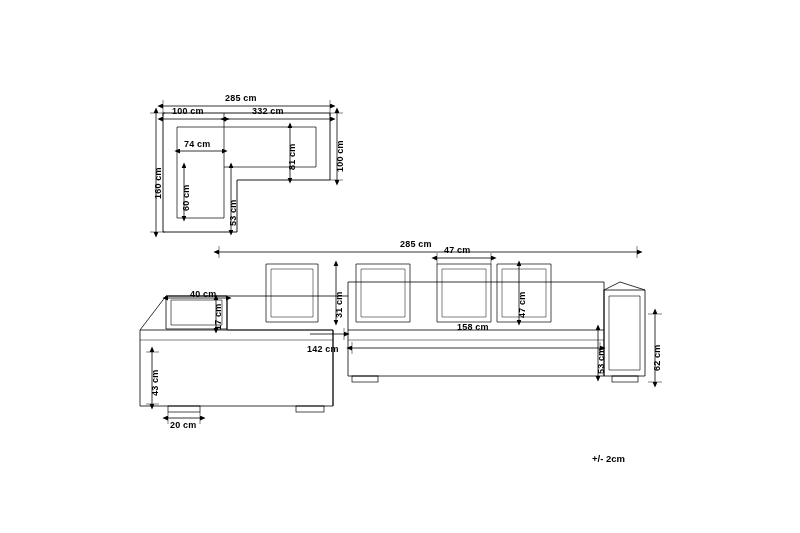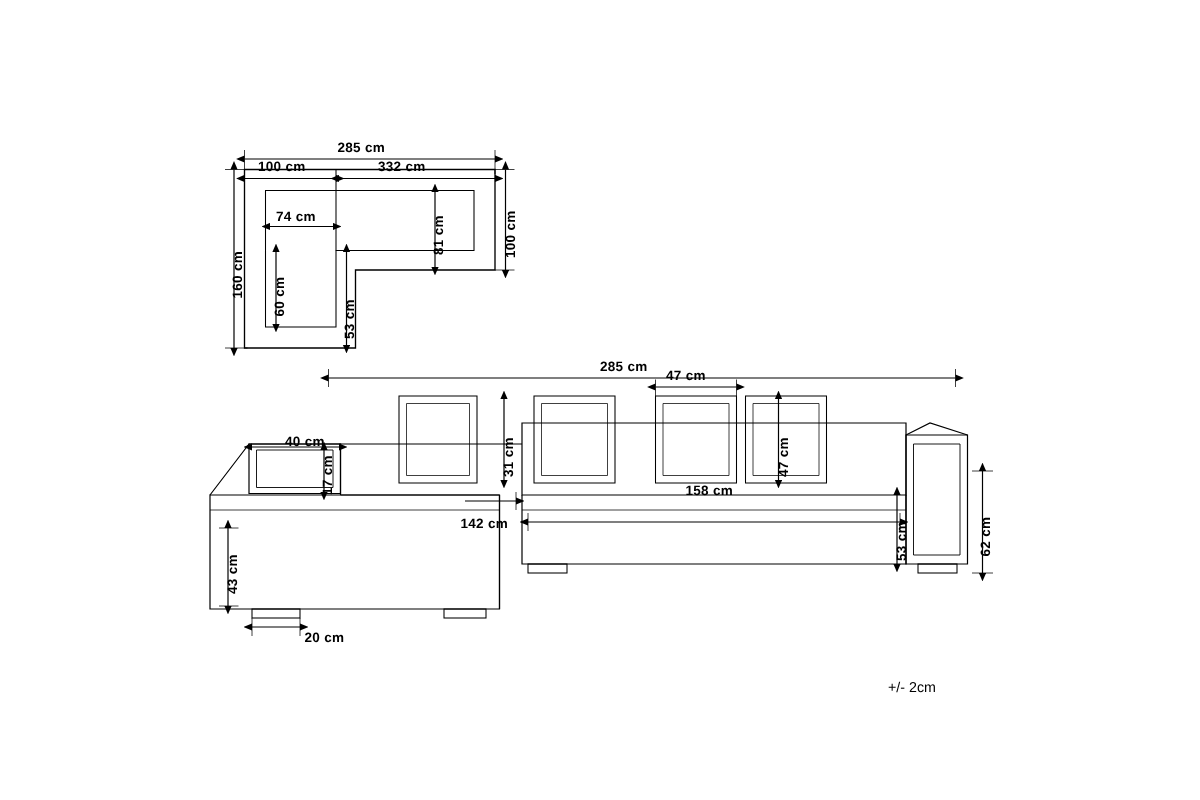--- a/index.html
+++ b/index.html
@@ -32,21 +32,21 @@
     letter-spacing: 0.2px;
   }
   .rot90 {
     transform: rotate(-90deg);
     transform-origin: left top;
   }
   .tolerance {
     position: absolute;
     font-family: "Liberation Sans", sans-serif;
     font-size: 9.5px;
-    font-weight: normal;
+    font-weight: bold;
     color: #000000;
     white-space: nowrap;
   }
 </style>
 </head>
 <body>
 
 <div id="root">
 
   <svg id="diagram-svg" viewBox="0 0 800 533" xmlns="http://www.w3.org/2000/svg">
@@ -185,17 +185,17 @@
   <div class="dim-label rot90" style="left:213px; top:330px;">17 cm</div>
   <div class="dim-label rot90" style="left:334px; top:318px;">31 cm</div>
   <div class="dim-label rot90" style="left:517px; top:318px;">47 cm</div>
 
   <div class="dim-label" style="left:307px; top:328px;margin-top:16px;">142 cm</div>
   <div class="dim-label" style="left:457px; top:322px;">158 cm</div>
 
   <div class="dim-label rot90" style="left:596px; top:374px;">53 cm</div>
   <div class="dim-label rot90" style="left:652px; top:371px;">62 cm</div>
   <div class="dim-label rot90" style="left:150px; top:396px;">43 cm</div>
-  <div class="dim-label" style="left:170px; top:420px;margin-left:33px;">20 cm</div>
+  <div class="dim-label" style="left:170px; top:420px;">20 cm</div>
 
   <div class="tolerance" style="left:592px; top:453px;">+/- 2cm</div>
 
 </div>
 
 </body></html>

